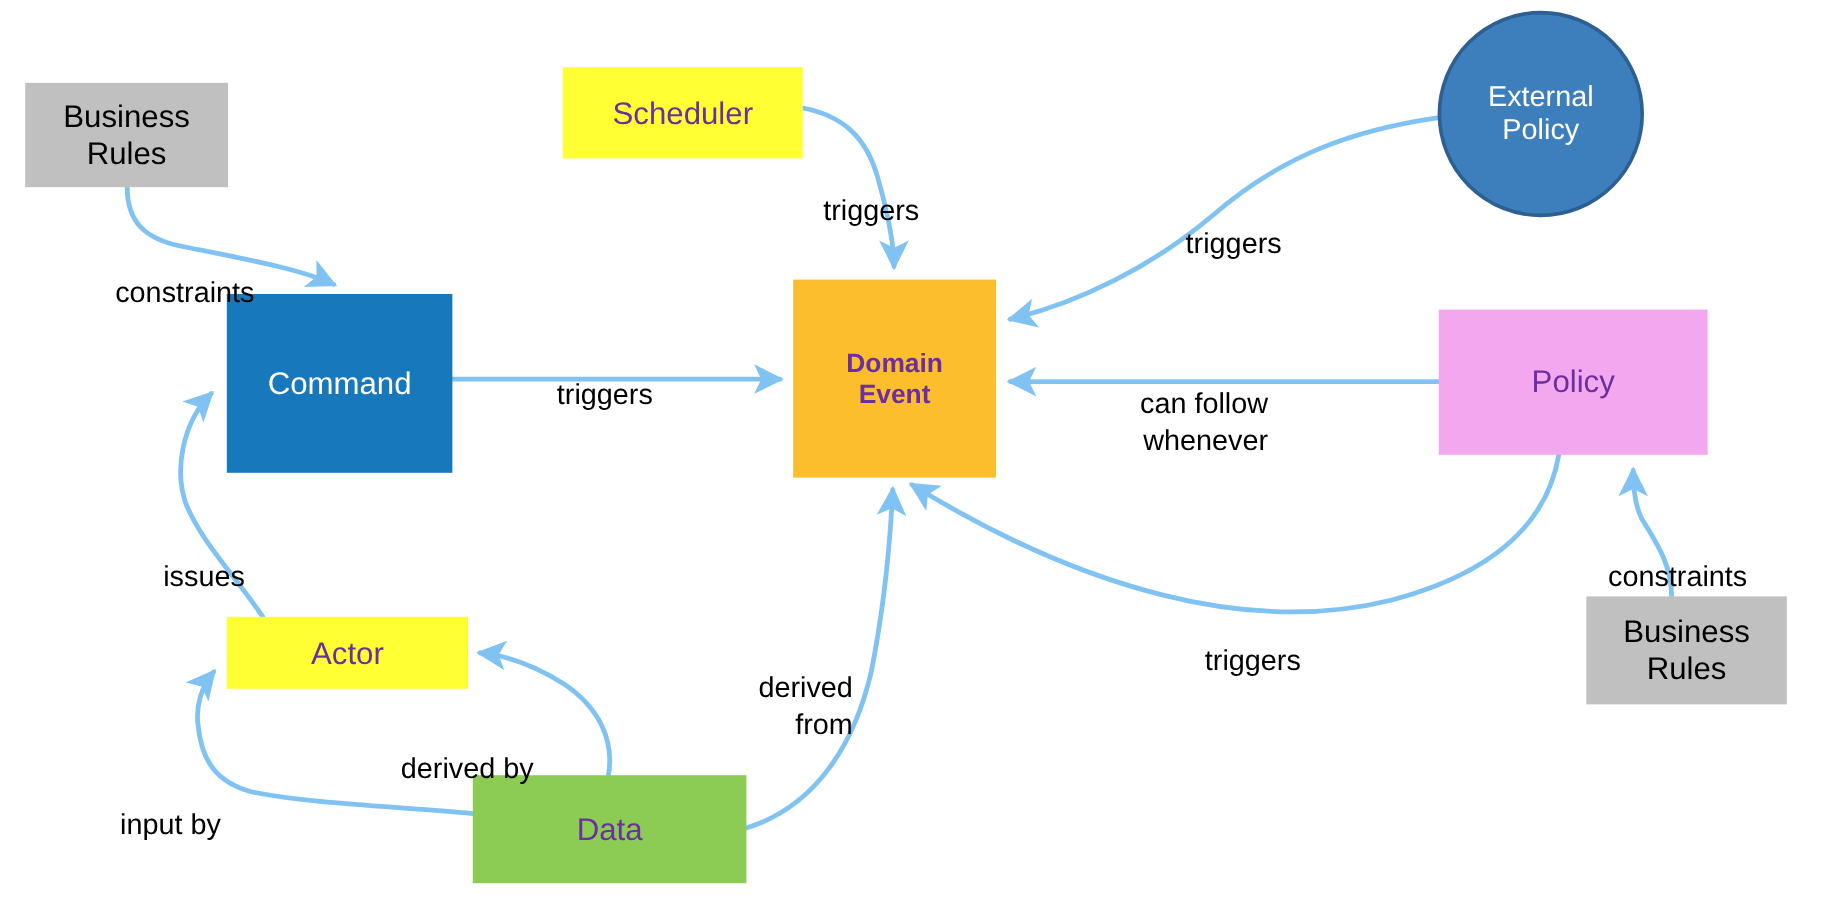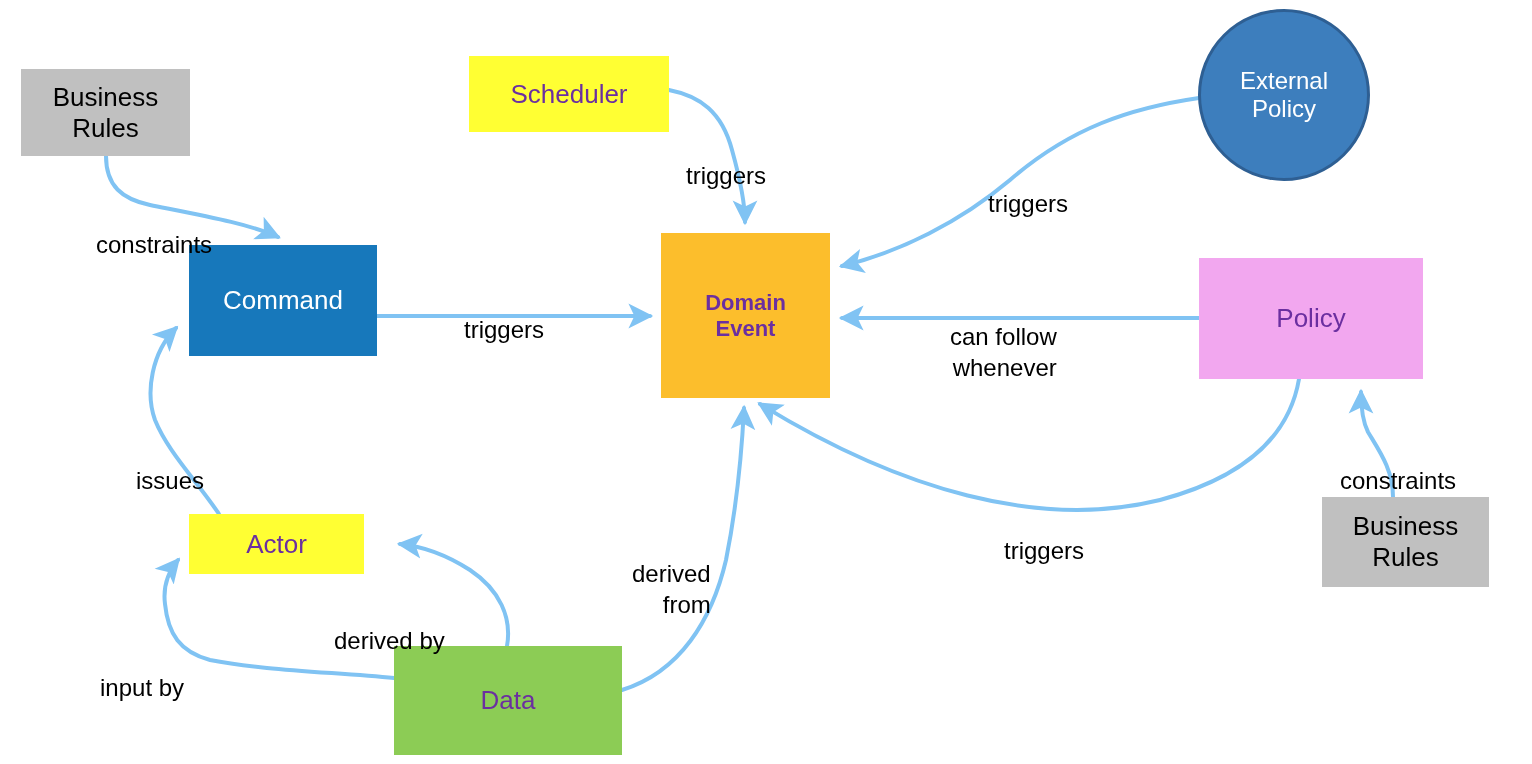--- a/index.html
+++ b/index.html
@@ -75,26 +75,26 @@
         <path d="M 622 690 C 680 672 712 620 726 560 C 738 500 742 448 744 408" fill="none" stroke="#80c3f3" stroke-width="4" stroke-linecap="round" marker-end="url(#arrowhead)"></path>
       </g>
   </svg>
 
   <div id="node-layer">
       <div class="node node-rect" style="left: 21px; top: 69px; width: 169px; height: 87px; background: rgb(192, 192, 192); color: rgb(0, 0, 0); font-size: 26px; font-weight: 400;">Business
 Rules</div>
       <div class="node node-rect" style="left: 469px; top: 56px; width: 200px; height: 76px; background: rgb(255, 255, 51); color: rgb(107, 47, 160); font-size: 26px; font-weight: 400;">Scheduler</div>
       <div class="node node-circle" style="left: 1198px; top: 9px; width: 172px; height: 172px; background: rgb(61, 126, 189); color: rgb(255, 255, 255); font-size: 24px; font-weight: 400; border: 3px solid rgb(46, 95, 147);">External
 Policy</div>
-      <div class="node node-rect" style="left: 189px; top: 245px; width: 188px; height: 111px; background: rgb(23, 120, 187); color: rgb(255, 255, 255); font-size: 26px; font-weight: 400;">Command</div>
+      <div class="node node-rect" style="left: 189px; top: 245px; width: 188px; height: 149px; background: rgb(23, 120, 187); color: rgb(255, 255, 255); font-size: 26px; font-weight: 400;">Command</div>
       <div class="node node-rect" style="left: 661px; top: 233px; width: 169px; height: 165px; background: rgb(252, 190, 44); color: rgb(107, 47, 160); font-size: 22px; font-weight: 700;">Domain
 Event</div>
       <div class="node node-rect" style="left: 1199px; top: 258px; width: 224px; height: 121px; background: rgb(242, 167, 239); color: rgb(107, 47, 160); font-size: 26px; font-weight: 400;">Policy</div>
-      <div class="node node-rect" style="left: 189px; top: 514px; width: 175px; height: 60px; background: rgb(255, 255, 51); color: rgb(107, 47, 160); font-size: 26px; font-weight: 400;">Actor</div>
-      <div class="node node-rect" style="left: 394px; top: 646px; width: 228px; height: 109px; background: rgb(140, 204, 85); color: rgb(107, 47, 160); font-size: 26px; font-weight: 400;">Data</div>
+      <div class="node node-rect" style="left: 189px; top: 514px; width: 201px; height: 60px; background: rgb(255, 255, 51); color: rgb(107, 47, 160); font-size: 26px; font-weight: 400;">Actor</div>
+      <div class="node node-rect" style="left: 394px; top: 646px; width: 228px; height: 90px; background: rgb(140, 204, 85); color: rgb(107, 47, 160); font-size: 26px; font-weight: 400;">Data</div>
       <div class="node node-rect" style="left: 1322px; top: 497px; width: 167px; height: 90px; background: rgb(192, 192, 192); color: rgb(0, 0, 0); font-size: 26px; font-weight: 400;">Business
 Rules</div>
     </div>
   <div id="label-layer">
       <div class="edge-label" style="left: 96px; top: 189px;">constraints</div>
       <div class="edge-label" style="left: 686px; top: 120px;">triggers</div>
       <div class="edge-label" style="left: 988px; top: 148px;">triggers</div>
       <div class="edge-label" style="left: 464px; top: 274px;">triggers</div>
       <div class="edge-label" style="left: 950px; top: 281px;">can follow
 whenever</div>

